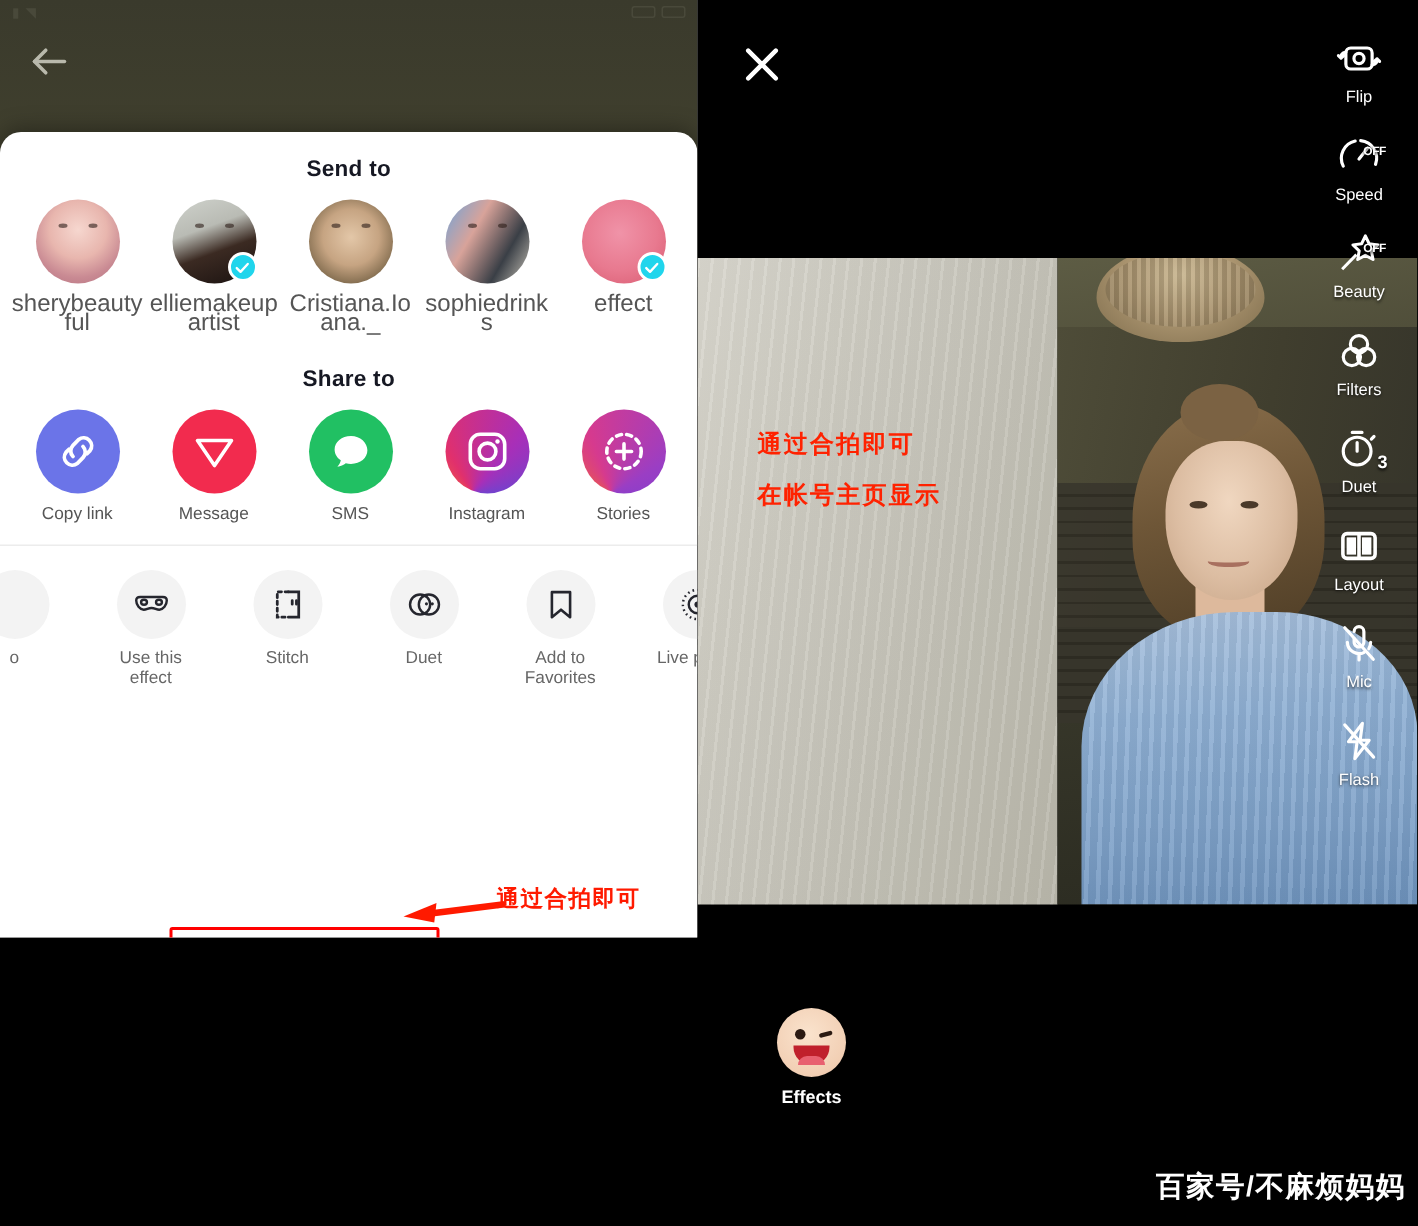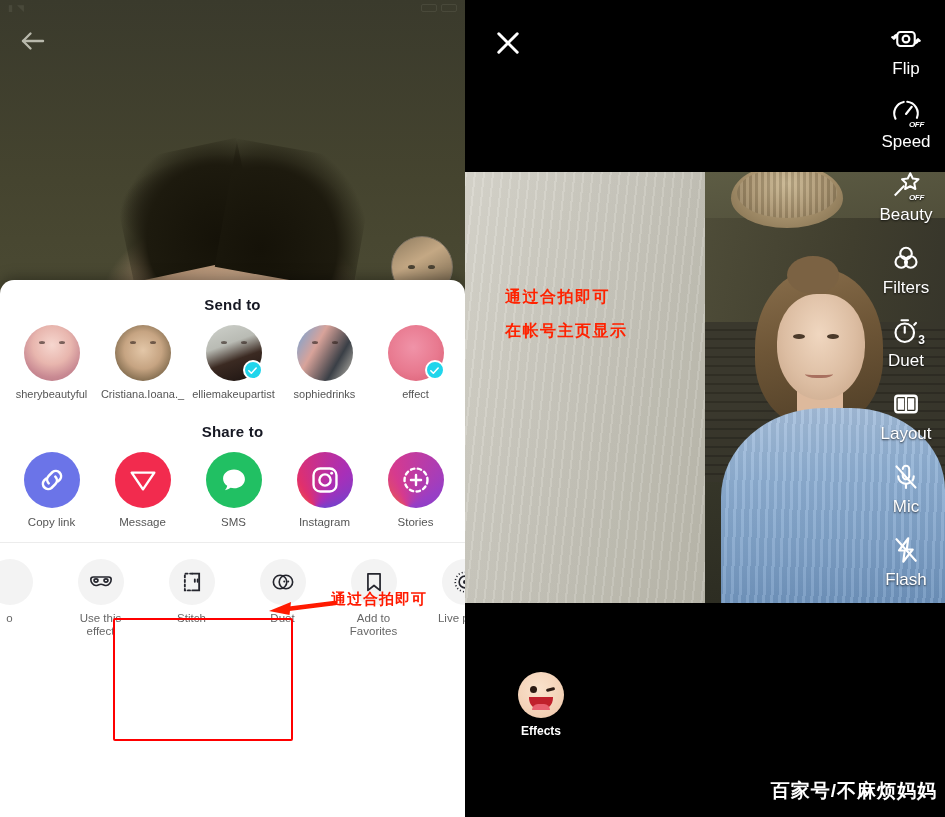--- a/index.html
+++ b/index.html
@@ -1,21 +1,21 @@
 <!DOCTYPE html>
 <html><head>
 <meta charset="utf-8">
 <style>
   * { margin:0; padding:0; box-sizing:border-box; }
   html,body { width:945px; height:817px; overflow:hidden; background:#000;
     font-family:"Liberation Sans","DejaVu Sans",sans-serif; }
   #root { position:relative; width:945px; height:817px; }
 
   
-  .left-panel { position:absolute; left:0; top:0; width:465px; height:817px;
+  .left-panel { position:absolute; left:0; top:0; width:465px; height:625px;
     background:#ffffff; overflow:hidden; }
 
   .video-bg { position:absolute; left:0; top:0; width:465px; height:300px;
     background:
       radial-gradient(ellipse 180px 120px at 232px 300px, #c9a98c 0%, #b08f72 40%, rgba(60,55,40,0) 72%),
       radial-gradient(ellipse 140px 70px at 232px 210px, #2b2418 0%, #1c1810 45%, rgba(40,38,28,0) 80%),
       linear-gradient(#3a3a2c 0%, #45442f 60%, #4b4a33 100%);
   }
   .hair-l { position:absolute; left:120px; top:150px; width:130px; height:120px;
     background:radial-gradient(ellipse at 70% 80%, #151208 0%, #1d1a0e 55%, rgba(30,28,16,0) 78%);
@@ -59,21 +59,21 @@
   .av4 { background:linear-gradient(120deg,#6fa3d9 0%,#d8a39a 35%,#3a3f46 70%,#c8c3b8 100%); }
   .av5 { background:radial-gradient(circle at 45% 40%, #f093a8 0%, #e8798f 55%, #d8596f 100%); }
   .av-face { position:absolute; left:50%; top:46%; transform:translate(-50%,-50%);
     width:30px; height:20px; }
   .av-face i { position:absolute; width:6px; height:3px; border-radius:50%;
     background:rgba(45,30,25,.6); top:0; }
   .verified { position:absolute; right:-1px; bottom:1px; width:20px; height:20px;
     border-radius:50%; background:#20d5ec; border:2px solid #fff;
     display:flex; align-items:center; justify-content:center; }
   .verified svg { width:11px; height:11px; }
-  .contact-name { margin-top:7px; font-size:11px; line-height:13px; color:#555;
+  .contact-name { margin-top:7px; font-size:16px; line-height:13px; color:#555;
     text-align:center; word-break:break-word; max-width:88px; }
 
   .shareto-title { padding-top:22px; }
   .row-share { display:flex; padding:12px 6px 0 6px; }
   .share-item { width:91px; flex:0 0 91px; display:flex; flex-direction:column;
     align-items:center; cursor:pointer; }
   .share-ico { width:56px; height:56px; border-radius:50%;
     display:flex; align-items:center; justify-content:center; }
   .ic-copy { background:#6b74e8; }
   .ic-msg  { background:#f22b4e; }
@@ -146,23 +146,23 @@
     background:#ddb99c; border-radius:0 0 40% 40%; }
 
   .close-x { position:absolute; left:26px; top:26px; width:34px; height:34px; cursor:pointer; }
 
   .tools { position:absolute; right:6px; top:22px; width:66px;
     display:flex; flex-direction:column; align-items:center; gap:16px; }
   .tool { display:flex; flex-direction:column; align-items:center; cursor:pointer; }
   .tool-ico { width:34px; height:34px; display:flex; align-items:center; justify-content:center;
     position:relative; }
   .tool-ico svg { width:30px; height:30px; }
-  .tool-lbl { margin-top:3px; font-size:17px; color:#fff; text-shadow:0 1px 2px rgba(0,0,0,.7); }
-  .offtag { position:absolute; right:-1px; bottom:0px; font-size:8px; font-weight:bold;
-    color:#fff; font-style:italic; text-shadow:0 1px 2px rgba(0,0,0,.9); letter-spacing:-.3px;margin-top:30px; }
+  .tool-lbl { margin-top:3px; font-size:11px; color:#fff; text-shadow:0 1px 2px rgba(0,0,0,.7); }
+  .offtag { position:absolute; right:-1px; bottom:16px; font-size:8px; font-weight:bold;
+    color:#fff; text-shadow:0 1px 2px rgba(0,0,0,.9); letter-spacing:-.3px;margin-top:30px; }
   .numtag { position:absolute; right:-2px; bottom:1px; font-size:12px; font-weight:bold;
     color:#fff; text-shadow:0 1px 2px rgba(0,0,0,.9); }
 
   .cn-overlay { position:absolute; left:40px; top:280px; font-size:16px; line-height:34px;
     color:#ff2200; font-weight:bold; letter-spacing:1.5px; white-space:pre-line; }
 
   .effects { position:absolute; left:53px; top:672px; display:flex; flex-direction:column;
     align-items:center; cursor:pointer; }
   .eff-circle { width:46px; height:46px; border-radius:50%;
     background:radial-gradient(circle at 45% 38%, #fae3cd 0%, #f2cfb4 70%, #e8bc9d 100%);
@@ -230,45 +230,45 @@
                 <i style="left:2px"></i>
                   <i style="right:2px"></i>
               </div>
             </div>
           </div>
           <div class="contact-name">sherybeautyful</div>
         </div>
 
         <div class="contact">
           <div class="av-wrap">
-            <div class="av av3">
-              <div class="av-face">
-                <i style="left:2px"></i>
-                  <i style="right:2px"></i>
-              </div>
-            </div>
-          </div>
-          <div class="contact-name">Cristiana.Ioana._</div>
-        </div>
-
-        <div class="contact">
-          <div class="av-wrap">
             <div class="av av2">
               <div class="av-face">
                 <i style="left:2px"></i>
                   <i style="right:2px"></i>
               </div>
             </div>
             <div class="verified">
               <svg viewBox="0 0 24 24" fill="none" stroke="#fff" stroke-width="3.4" stroke-linecap="round" stroke-linejoin="round">
                   <path d="M4 12.5 9.5 18 20 6.5"></path>
                 </svg>
             </div>
           </div>
           <div class="contact-name">elliemakeupartist</div>
+        </div>
+
+        <div class="contact">
+          <div class="av-wrap">
+            <div class="av av3">
+              <div class="av-face">
+                <i style="left:2px"></i>
+                  <i style="right:2px"></i>
+              </div>
+            </div>
+          </div>
+          <div class="contact-name">Cristiana.Ioana._</div>
         </div>
 
         <div class="contact">
           <div class="av-wrap">
             <div class="av av4">
               <div class="av-face">
                 <i style="left:2px"></i>
                   <i style="right:2px"></i>
               </div>
             </div>

